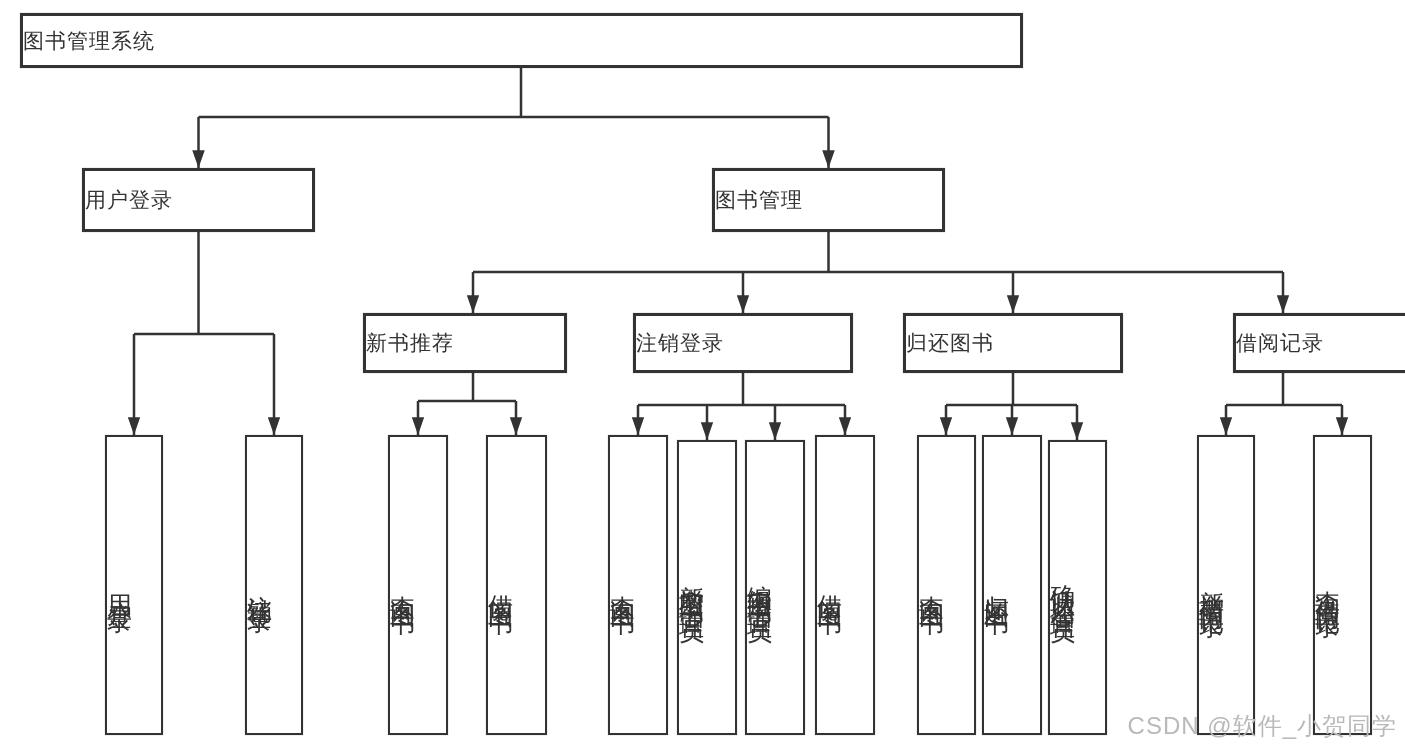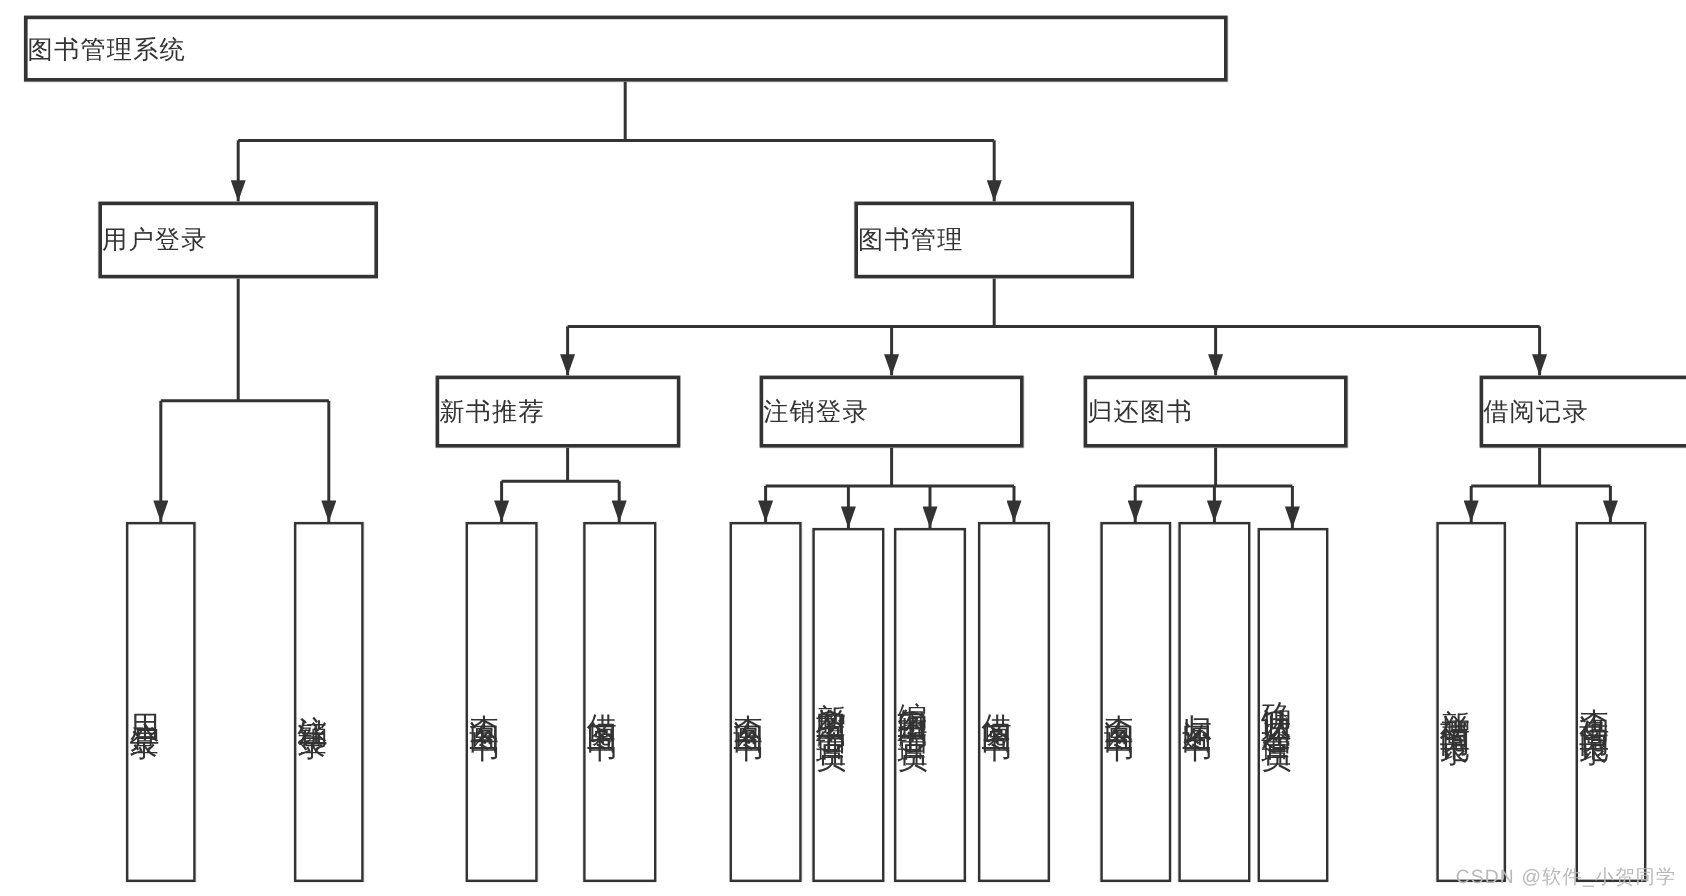--- a/index.html
+++ b/index.html
@@ -45,21 +45,21 @@
     text-orientation: mixed;
     font-size: 25px;
     letter-spacing: 5px;
     line-height: 1;
     white-space: nowrap;
   }
   .watermark {
     position: absolute;
     right: 8px;
     bottom: 5px;
-    font-size: 16px;
+    font-size: 24px;
     color: #b9b9b9;
     letter-spacing: 1px;
     z-index: 3;
     white-space: nowrap;
   }
 </style>
 </head>
 <body>
 
 <div class="canvas">

